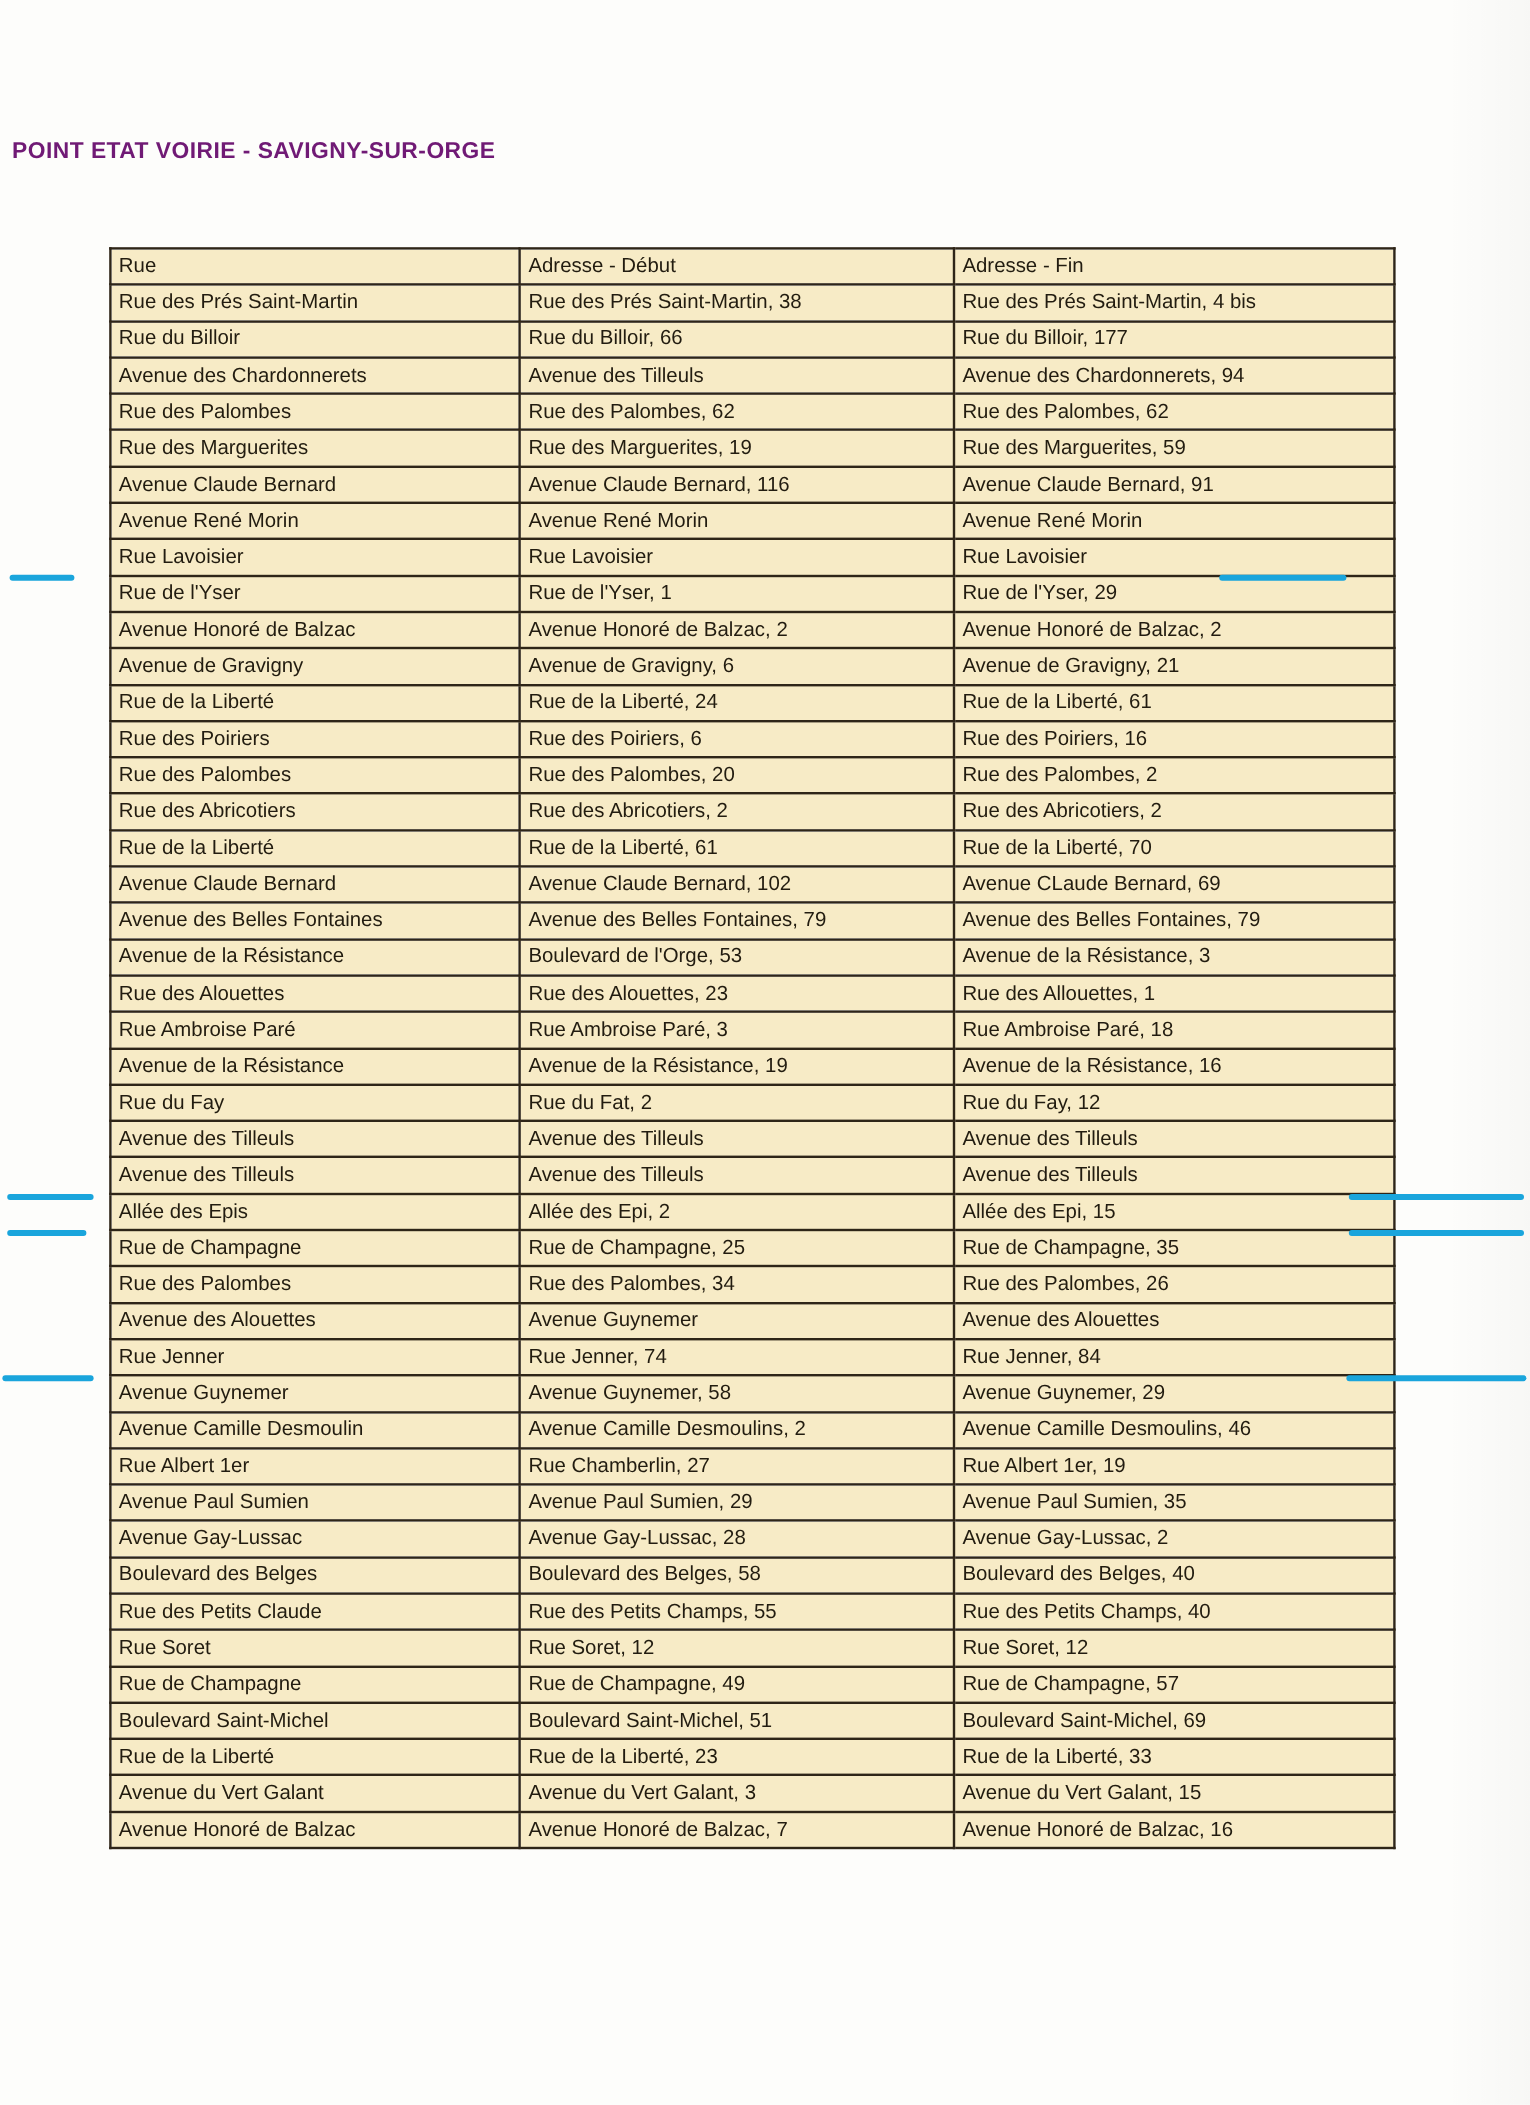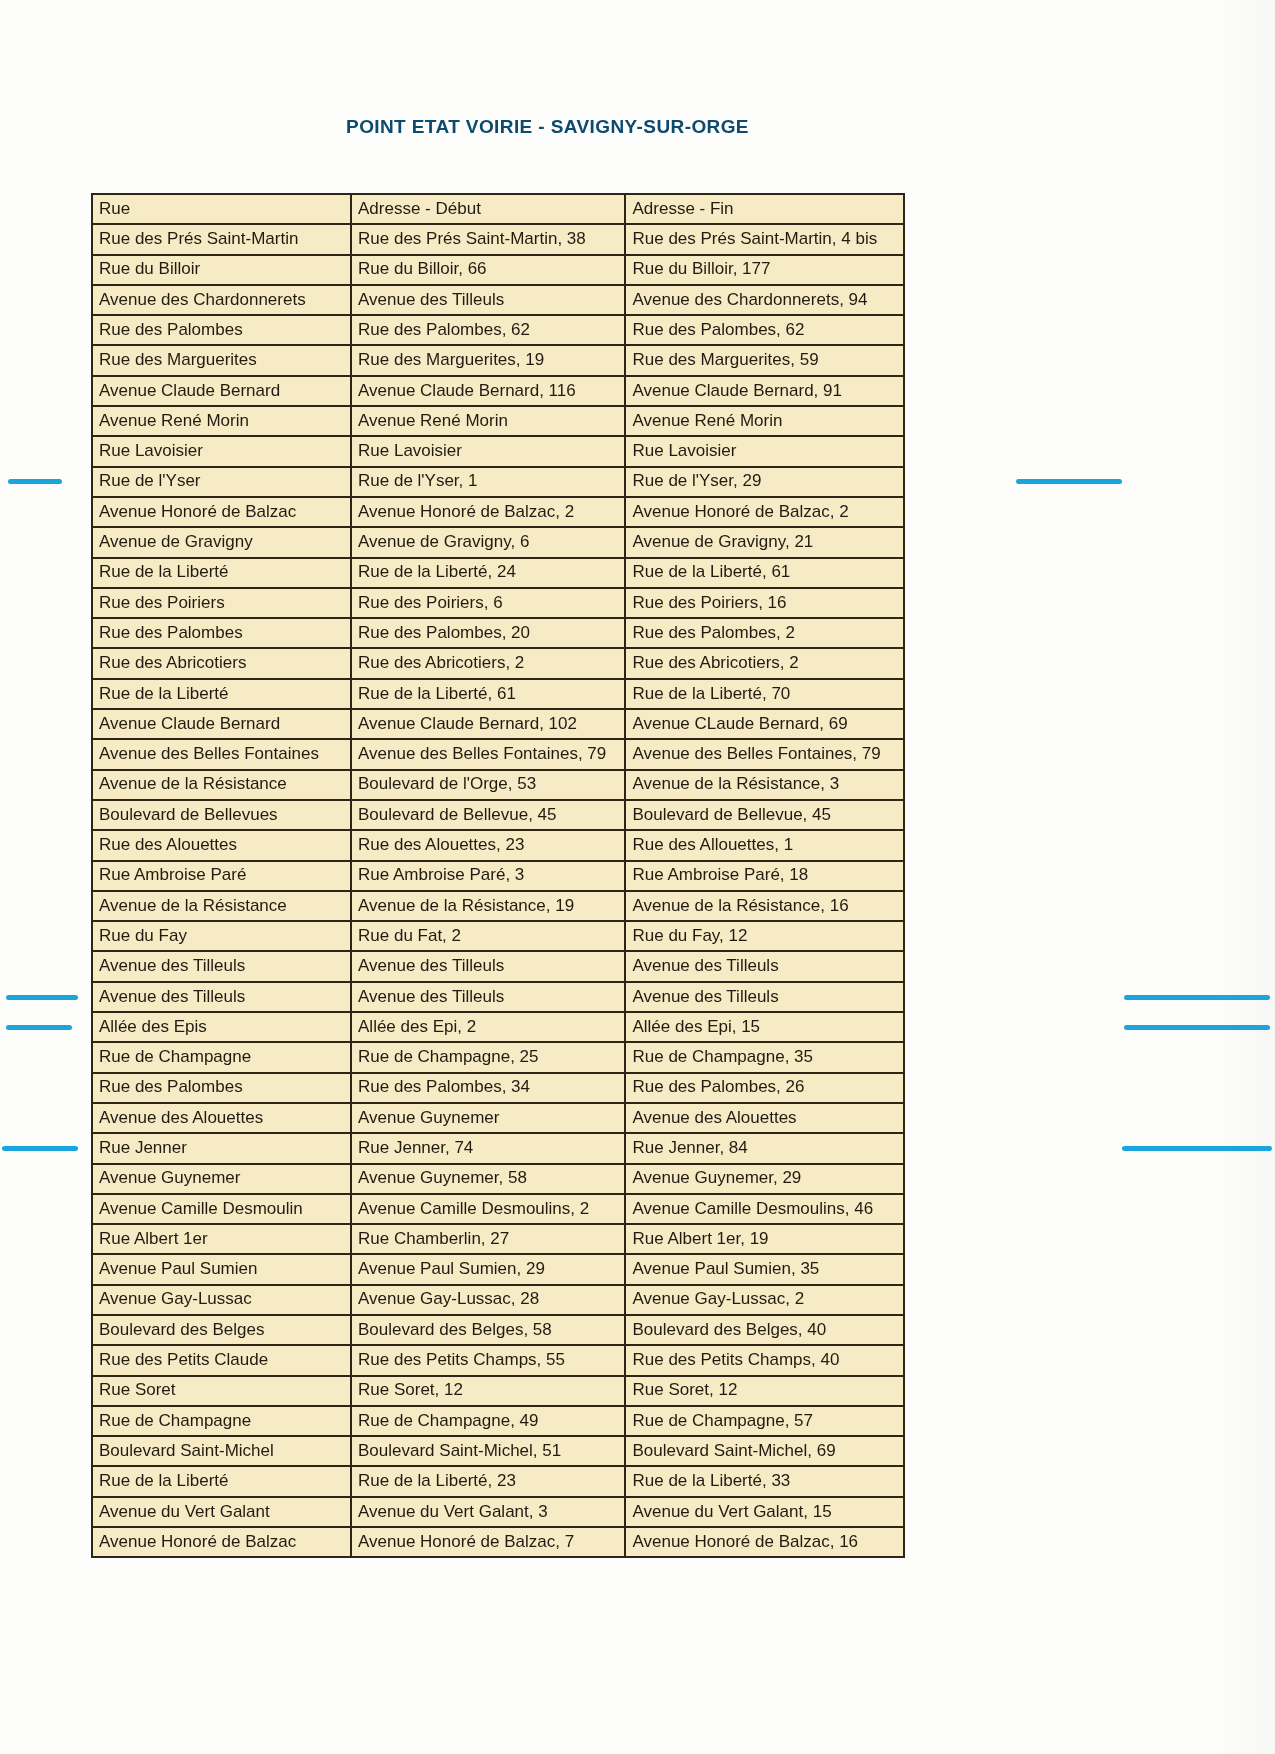--- a/index.html
+++ b/index.html
@@ -20,31 +20,32 @@
     top: 0; right: 0;
     width: 70px; height: 100%;
     background: linear-gradient(to right, rgba(0,0,0,0), rgba(0,0,0,0.025));
     pointer-events: none;
   }
   .page-title {
     position: absolute;
     top: 116px;
     left: 0;
     width: 1095px;
-    text-align: center;
+    text-align: left;
     font-size: 19px;
     font-weight: bold;
     letter-spacing: 0.4px;
-    color: #0c4a6e;
+    color: #701a75;
+    padding-left: 10px;
   }
   .voirie-table {
     position: absolute;
     left: 91px;
-    top: 193px;
-    width: 814px;
+    top: 206px;
+    width: 1072px;
     border-collapse: collapse;
     table-layout: fixed;
     font-size: 17px;
     color: #221c10;
   }
   .voirie-table th,
   .voirie-table td {
     border: 2px solid #2e2517;
     background: #f7ebc6;
     height: 28.3px;
@@ -175,25 +176,20 @@
         <td>Avenue des Belles Fontaines</td>
         <td>Avenue des Belles Fontaines, 79</td>
         <td>Avenue des Belles Fontaines, 79</td>
       </tr>
       <tr>
         <td>Avenue de la Résistance</td>
         <td>Boulevard de l'Orge, 53</td>
         <td>Avenue de la Résistance, 3</td>
       </tr>
       <tr>
-        <td>Boulevard de Bellevues</td>
-        <td>Boulevard de Bellevue, 45</td>
-        <td>Boulevard de Bellevue, 45</td>
-      </tr>
-      <tr>
         <td>Rue des Alouettes</td>
         <td>Rue des Alouettes, 23</td>
         <td>Rue des Allouettes, 1</td>
       </tr>
       <tr>
         <td>Rue Ambroise Paré</td>
         <td>Rue Ambroise Paré, 3</td>
         <td>Rue Ambroise Paré, 18</td>
       </tr>
       <tr>

